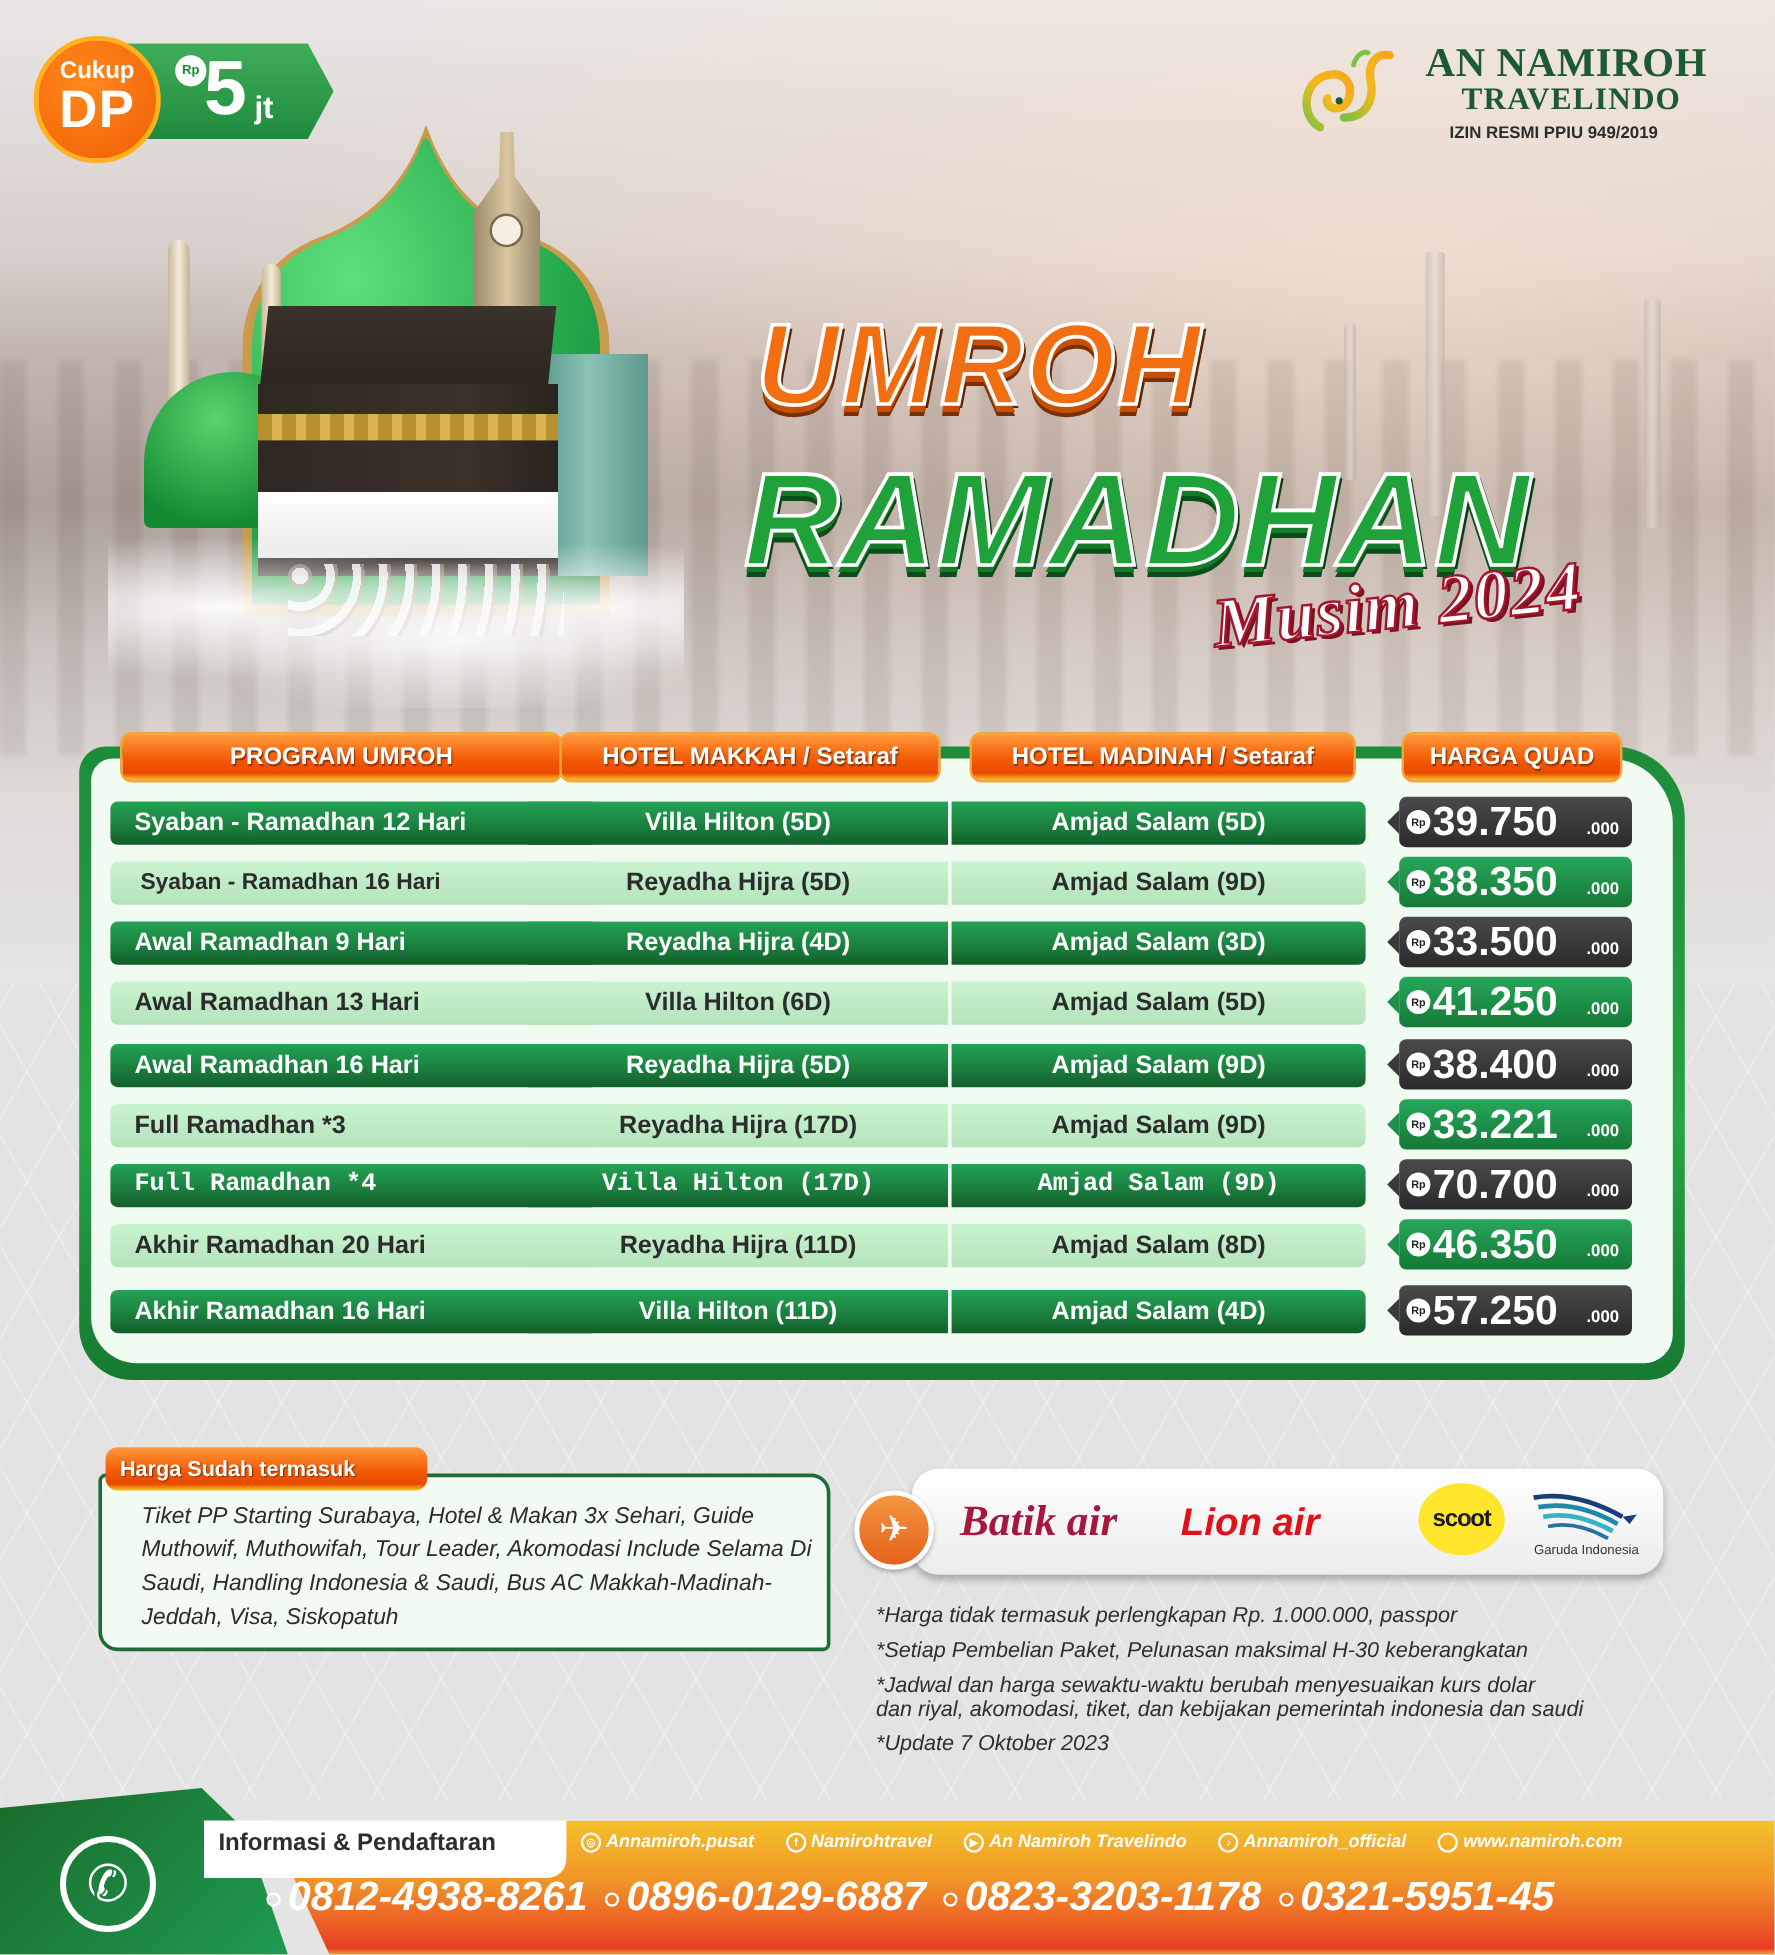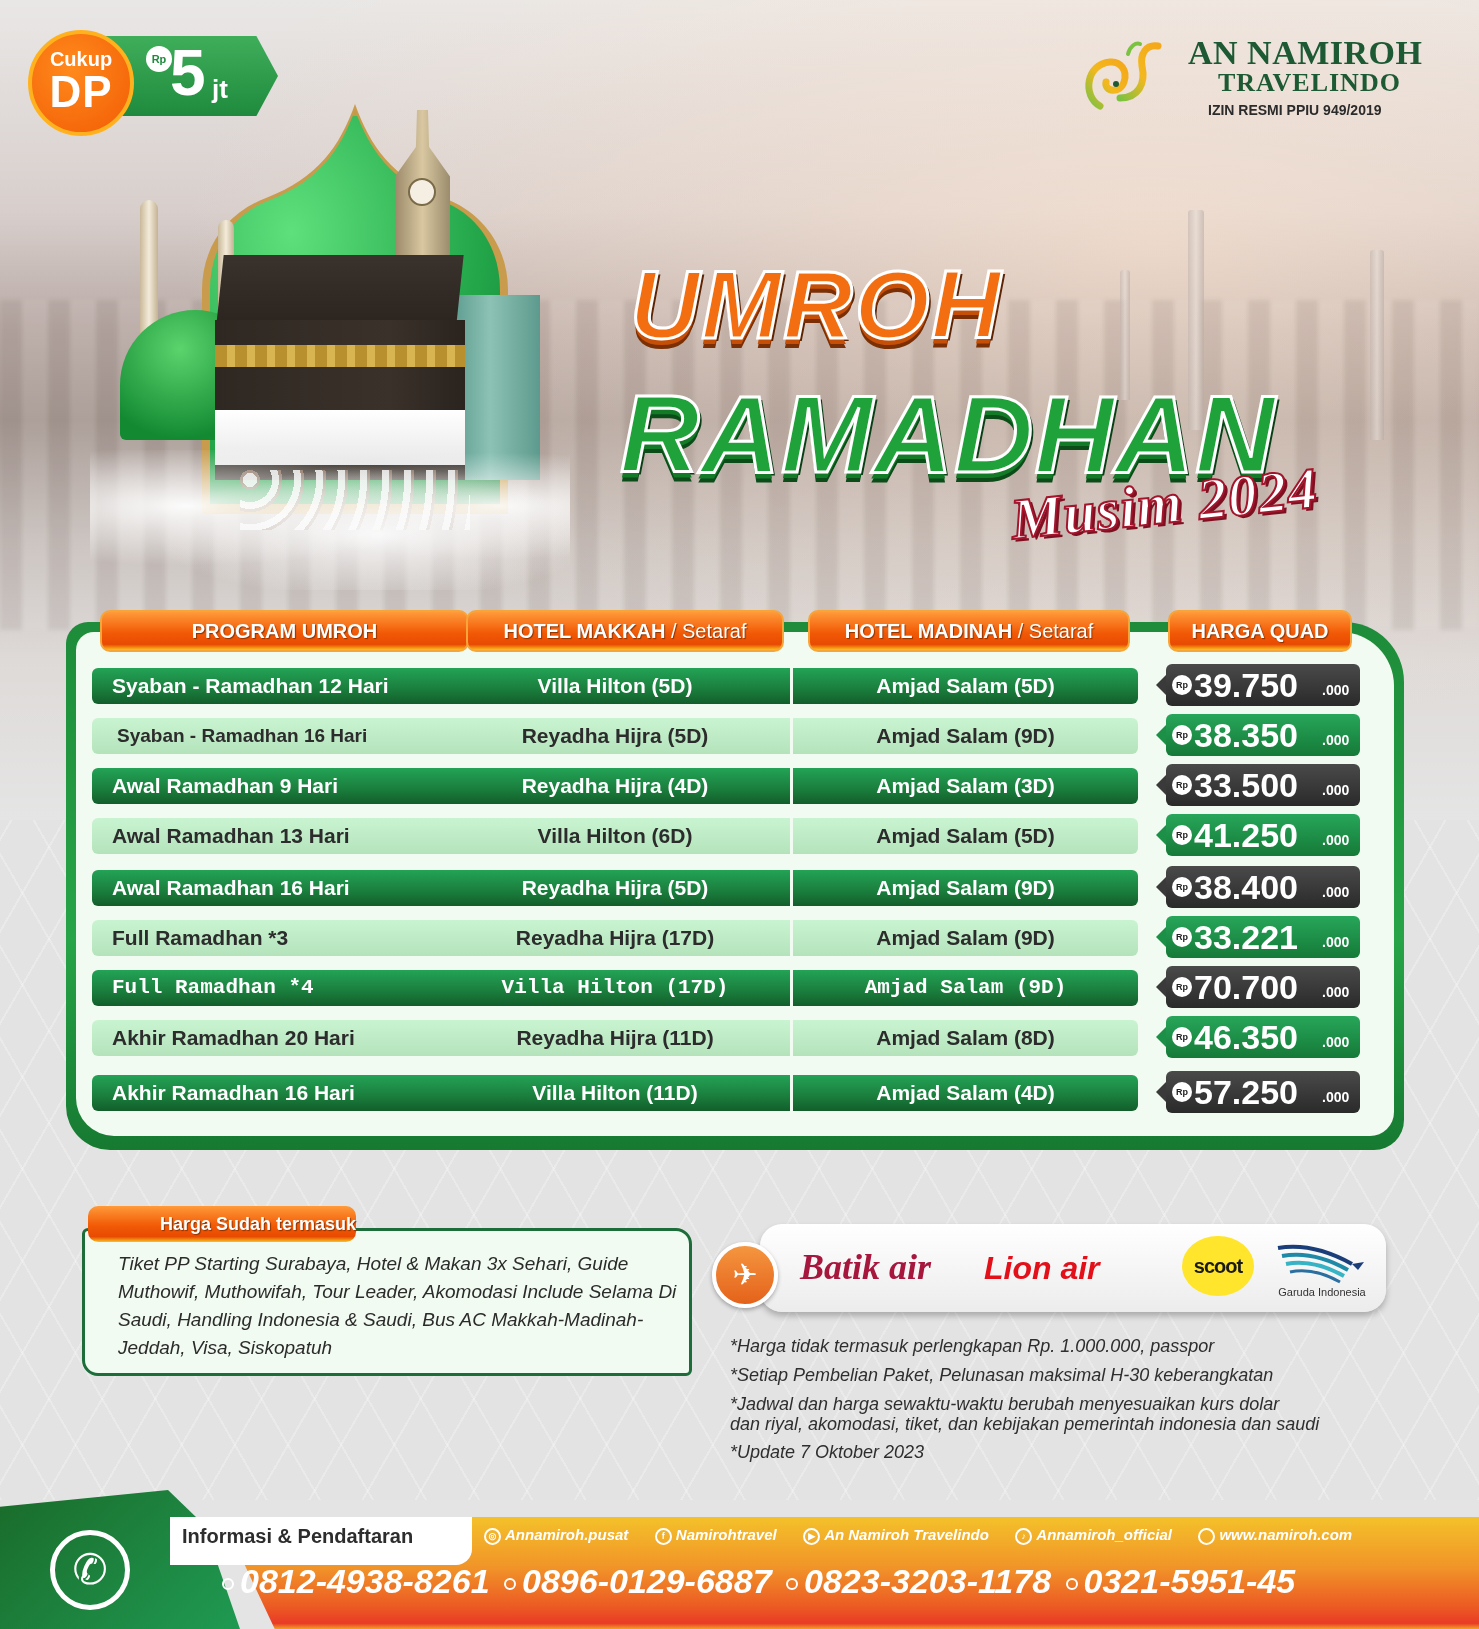--- a/index.html
+++ b/index.html
@@ -116,21 +116,21 @@
     position: absolute; left: 10px; top: 10px; right: 10px; bottom: 14px;
     background: #f1fbf1; border-radius: 18px 54px 24px 38px;
   }
   .th {
     position: absolute; top: 610px; height: 42px; border-radius: 10px;
     background: linear-gradient(180deg,#ff9a3a 0%,#f25a06 55%,#e84a02 85%,#f8c21f 100%);
     border: 2px solid #f6a53b;
     color: #fff; font-weight: bold; font-size: 20px; text-align: center; line-height: 38px;
     text-shadow: 1px 1px 1px #8a3300; white-space: nowrap;
   }
-  .th .sub { font-weight: normal; }
+  .th .sub { font-weight: bold; }
   .row { position: absolute; left: 92px; width: 1056px; height: 36px; }
   .cell {
     position: absolute; top: 0; height: 36px; line-height: 36px; font-size: 21px; font-weight: bold;
     white-space: nowrap; overflow: hidden;
   }
   .row.dark .cell { background: linear-gradient(180deg,#23a356,#1a7d3c 60%,#125e2b); color: #ffffff; }
   .row.light .cell { background: linear-gradient(180deg,#c9f4d1,#b4e3bb); color: #2c2c2c; }
   .c-prog { left: 0; width: 402px; padding-left: 20px; border-radius: 6px 0 0 6px; }
   .c-mak { left: 348px; width: 350px; text-align: center; }
   .c-mad { left: 701px; width: 345px; text-align: center; border-radius: 0 6px 6px 0; }
@@ -151,23 +151,22 @@
   .p-tail { position: absolute; left: 156px; top: 18px; font-size: 14px; line-height: 16px; }
 
   
   .incl-box {
     position: absolute; left: 82px; top: 1228px; width: 610px; height: 148px;
     background: #f2fbf2; border: 3px solid #1d6d3a; border-radius: 6px 16px 6px 16px;
   }
   .incl-head {
     position: absolute; left: 88px; top: 1206px; width: 268px; height: 36px; border-radius: 10px;
     background: linear-gradient(180deg,#ff9a3a 0%,#f25a06 55%,#e84a02 85%,#f8c21f 100%);
-    color: #fff; font-weight: bold; font-size: 18px; line-height: 36px; 
+    color: #fff; font-weight: bold; font-size: 18px; line-height: 36px; padding-left: 12px;
     text-shadow: 1px 1px 1px #8a3300;
-    text-align: right;
   }
   .incl-text {
     position: absolute; left: 118px; top: 1250px; width: 570px;
     font-size: 19px; font-style: italic; color: #2b2b2b; line-height: 28px;
   }
 
   
   .airlines {
     position: absolute; left: 760px; top: 1224px; width: 626px; height: 88px;
     background: linear-gradient(180deg,#ffffff,#ececec); border-radius: 22px;

